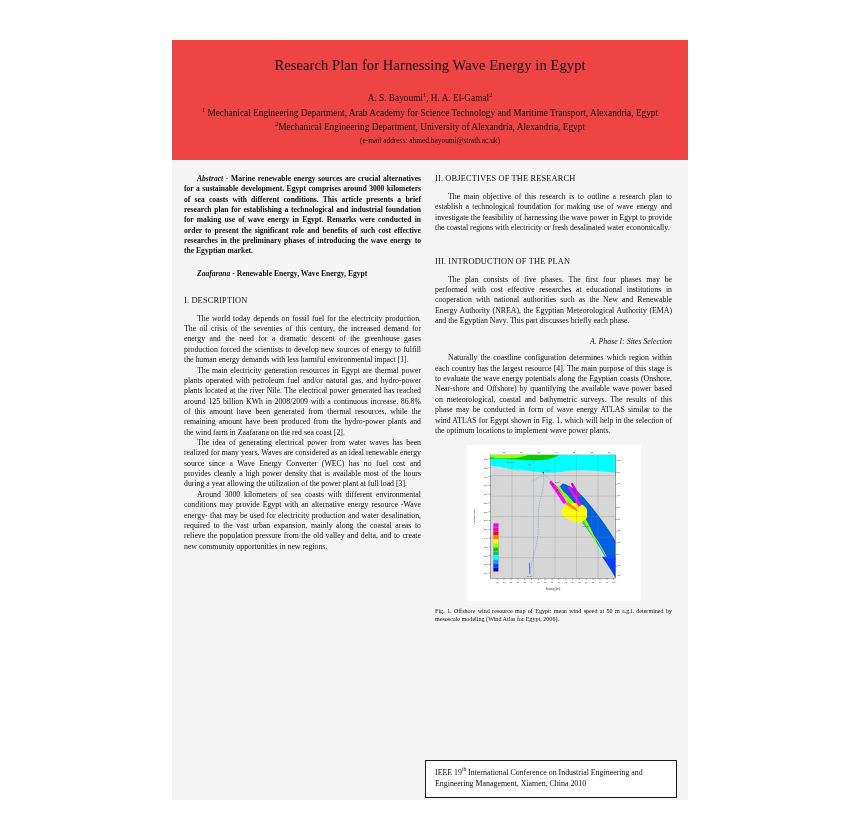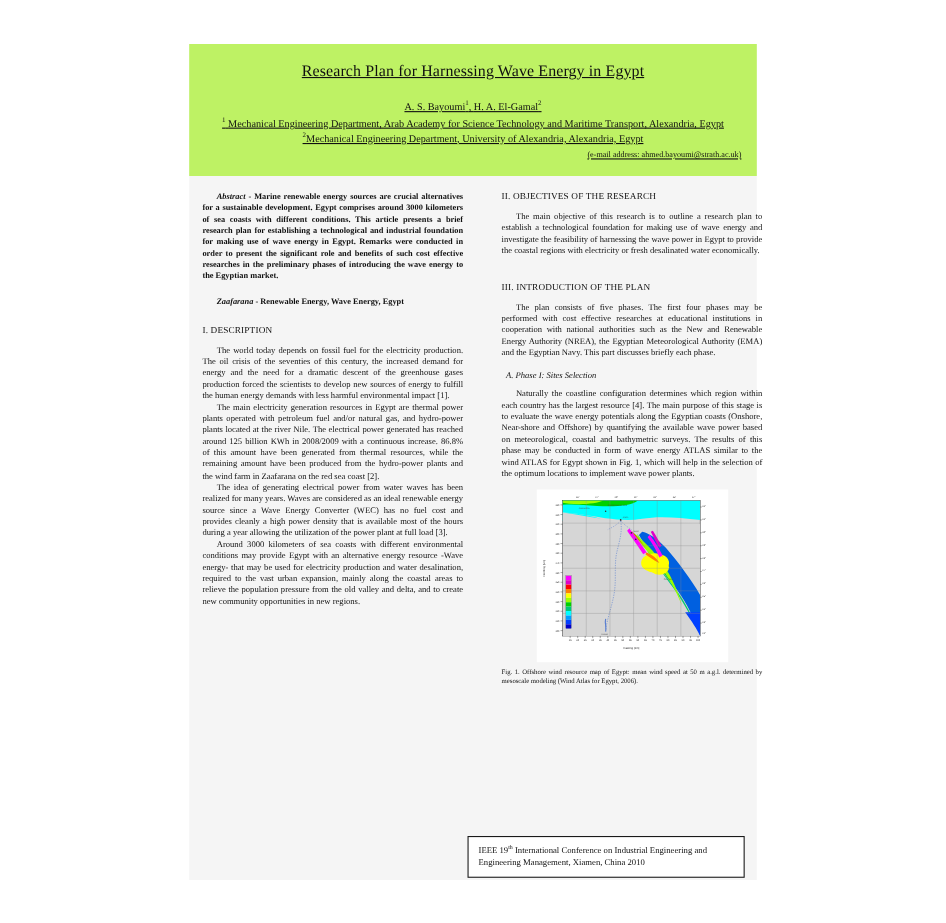--- a/index.html
+++ b/index.html
@@ -19,24 +19,23 @@
     position: absolute;
     left: 172px;
     top: 40px;
     width: 516px;
     height: 760px;
     background: #f5f5f5;
   }
 
   
   .title-banner {
-    background: #bef264;
+    background: #ef4444;
     padding: 10px 14px 14px 14px;
     text-align: center;
-    text-decoration: underline;
   }
   .paper-title {
     font-size: 14.5px;
     line-height: 1.25;
     margin: 6px 0 18px 0;
     font-weight: normal;
     letter-spacing: .1px;
   }
   .authors {
     font-size: 9.3px;
@@ -44,29 +43,28 @@
     margin-bottom: 1px;
   }
   .affil {
     font-size: 9.3px;
     line-height: 1.45;
   }
   .email {
     font-size: 7.4px;
     line-height: 1.5;
     margin-top: 1px;
-    text-align: right;
   }
   sup { font-size: 68%; vertical-align: super; line-height: 0; }
 
   
   .body-wrap {
     display: flex;
     padding: 14px 12px 0 12px;
-    gap: 35px;
+    gap: 14px;
   }
   .col {
     width: 237px;
     flex: 0 0 237px;
   }
 
   p {
     margin: 0;
     font-size: 7.8px;
     line-height: 1.33;
@@ -95,21 +93,21 @@
     font-size: 8.4px;
     font-weight: normal;
     text-align: left;
     margin: 17px 0 9px 0;
     letter-spacing: .15px;
   }
   h3.subsection {
     font-size: 7.8px;
     font-weight: normal;
     font-style: italic;
-    text-align: left;
+    text-align: right;
     margin: 11px 0 7px 4px;
   }
 
   
   .figure-block { margin: 9px 0 0 0; }
   .figure-frame {
     width: 174px;
     margin: 0 auto;
     background: #ffffff;
     border: 0;

